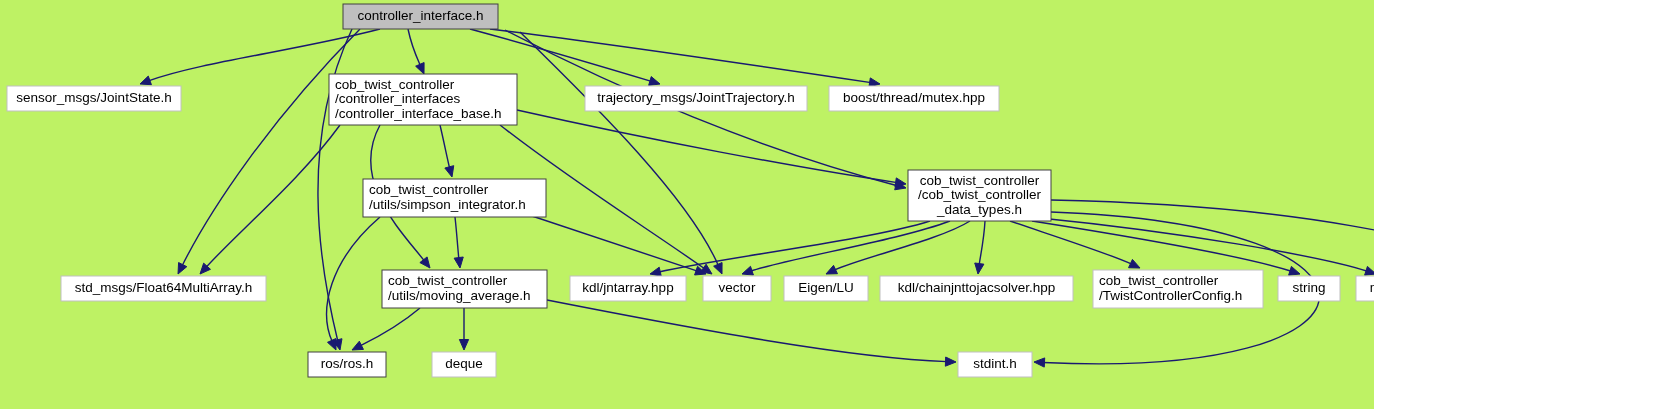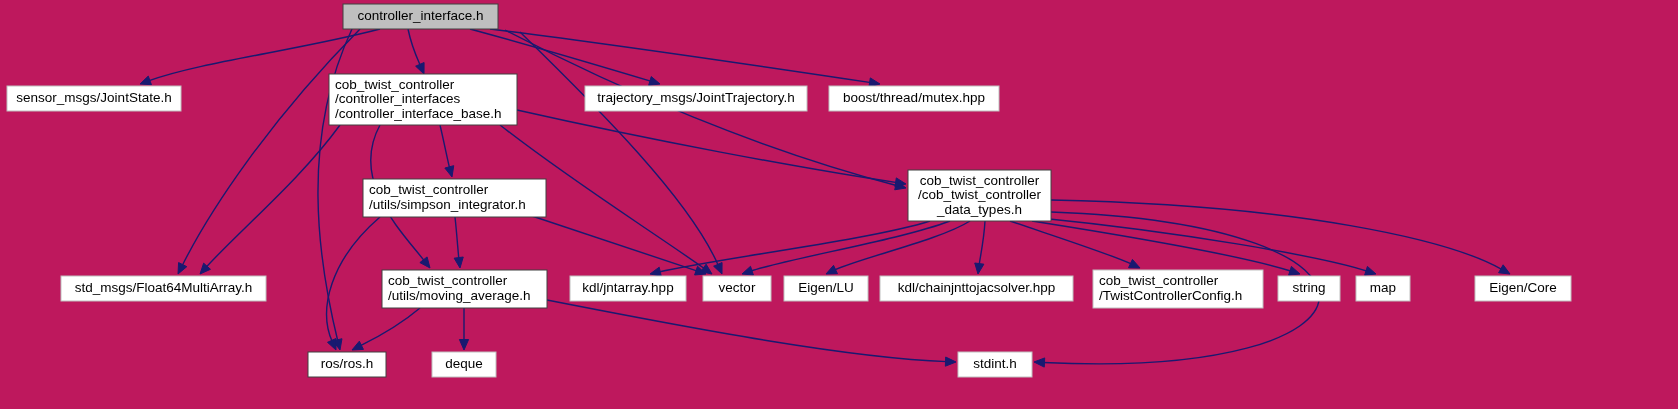--- a/index.html
+++ b/index.html
@@ -5,23 +5,23 @@
   html, body {
     margin: 0;
     padding: 0;
     background: #ffffff;
   }
   body {
     font-family: "Liberation Sans", sans-serif;
   }
   #graph-wrap {
     position: relative;
-    width: 1678px;
+    width: 1374px;
     height: 409px;
-    background: #be185d;
+    background: #bef264;
     overflow: hidden;
   }
   svg#graph {
     position: absolute;
     left: 0;
     top: 0;
     width: 1678px;
     height: 409px;
     display: block;
   }

